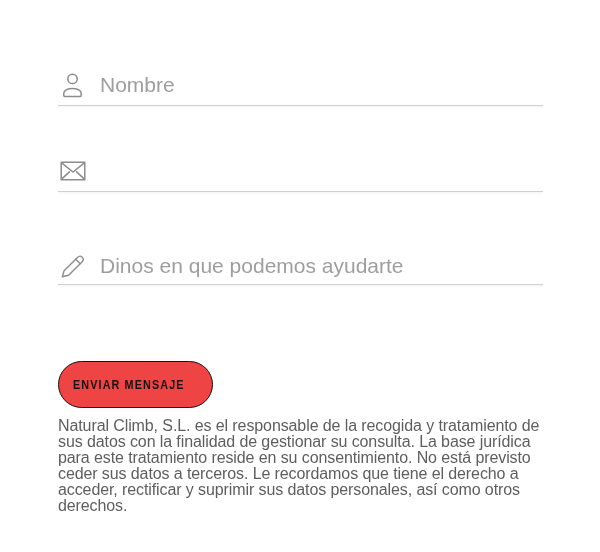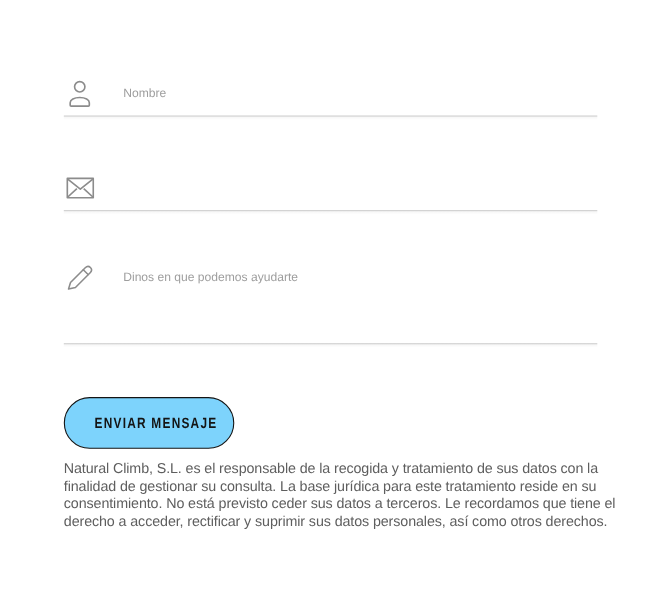--- a/index.html
+++ b/index.html
@@ -32,75 +32,75 @@
     position: absolute;
     left: 0;
     right: 0;
     bottom: -4px;
     height: 4px;
     background: linear-gradient(rgba(0,0,0,0.05), rgba(0,0,0,0));
     pointer-events: none;
   }
   .field--name    { top: 64px;  height: 41px; }
   .field--email   { top: 150px; height: 41px; }
-  .field--message { top: 234px; height: 36px; padding-bottom: 42px; }
+  .field--message { top: 248px; height: 36px; }
   .icon-box {
     width: 29px;
     display: flex;
     justify-content: center;
     align-items: center;
     flex: 0 0 auto;
   }
   .text-input {
     flex: 1 1 auto;
     border: none;
     outline: none;
     background: transparent;
     padding: 0;
-    margin: 12px;
+    margin: 0;
     font-family: "Liberation Sans", sans-serif;
-    font-size: 11px;
+    font-size: 21px;
     color: #444444;
   }
   .text-input::placeholder {
     color: #9e9e9e;
     opacity: 1;
   }
   .submit-btn {
     position: absolute;
     left: 58px;
     top: 361px;
     width: 155px;
     height: 47px;
-    background: #7dd3fc;
+    background: #ef4444;
     border: 1.5px solid #141414;
     border-radius: 24px;
     cursor: pointer;
     display: flex;
     align-items: center;
-    justify-content: flex-end;
+    justify-content: flex-start;
     padding: 0;
   }
   .submit-btn-label {
     display: inline-block;
     transform: scaleX(0.8);
     font-family: "Liberation Sans", sans-serif;
     font-weight: 700;
     font-size: 13.5px;
     letter-spacing: 1.4px;
     color: #141414;
     white-space: nowrap;
   }
   .legal {
     position: absolute;
     left: 58px;
     top: 418px;
     width: 502px;
     margin: 0;
-    font-size: 13px;
+    font-size: 16px;
     line-height: 16px;
     letter-spacing: -0.1px;
     color: #5e5e5e;
   }
 </style>
 </head>
 <body>
 
 <form class="contact-form">
 

